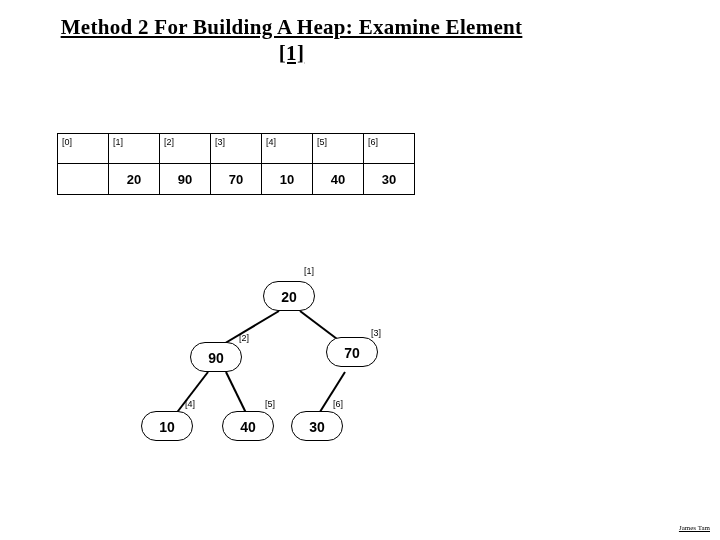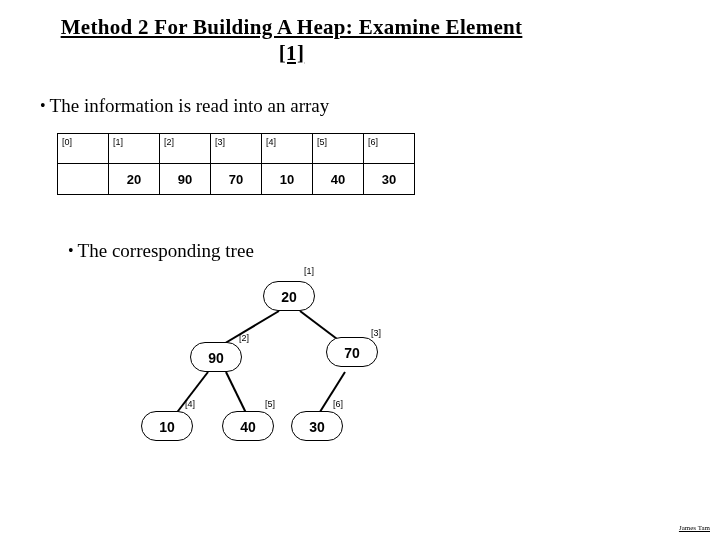--- a/index.html
+++ b/index.html
@@ -129,23 +129,20 @@
 </head>
 <body>
 
 <div id="slide">
 
   <div class="title">
     <span class="tline">Method 2 For Building A Heap: Examine Element</span><br>
     <span class="tline">[1]</span>
   </div>
 
-  <div class="bullet" id="bullet1">
-    <span class="dot">•</span><span>The information is read into an array</span>
-  </div>
 
   <table id="array-table">
     <tbody>
         <tr class="idx">
       <td>[0]</td>
       <td>[1]</td>
       <td>[2]</td>
       <td>[3]</td>
       <td>[4]</td>
       <td>[5]</td>
@@ -156,23 +153,20 @@
       <td>20</td>
       <td>90</td>
       <td>70</td>
       <td>10</td>
       <td>40</td>
       <td>30</td>
     </tr>
   </tbody>
     </table>
 
-  <div class="bullet" id="bullet2">
-    <span class="dot">•</span><span>The corresponding tree</span>
-  </div>
 
   <svg id="tree" viewBox="0 0 720 540">
     <line x1="279" y1="311" x2="222" y2="345" stroke="#000000" stroke-width="2"></line>
     <line x1="300" y1="311" x2="345" y2="345" stroke="#000000" stroke-width="2"></line>
     <line x1="208" y1="372" x2="175" y2="415" stroke="#000000" stroke-width="2"></line>
     <line x1="226" y1="372" x2="247" y2="415" stroke="#000000" stroke-width="2"></line>
     <line x1="345" y1="372" x2="318" y2="415" stroke="#000000" stroke-width="2"></line>
   </svg>
 
   <div class="nodelabel" style="left:304px; top:266px;">[1]</div>

